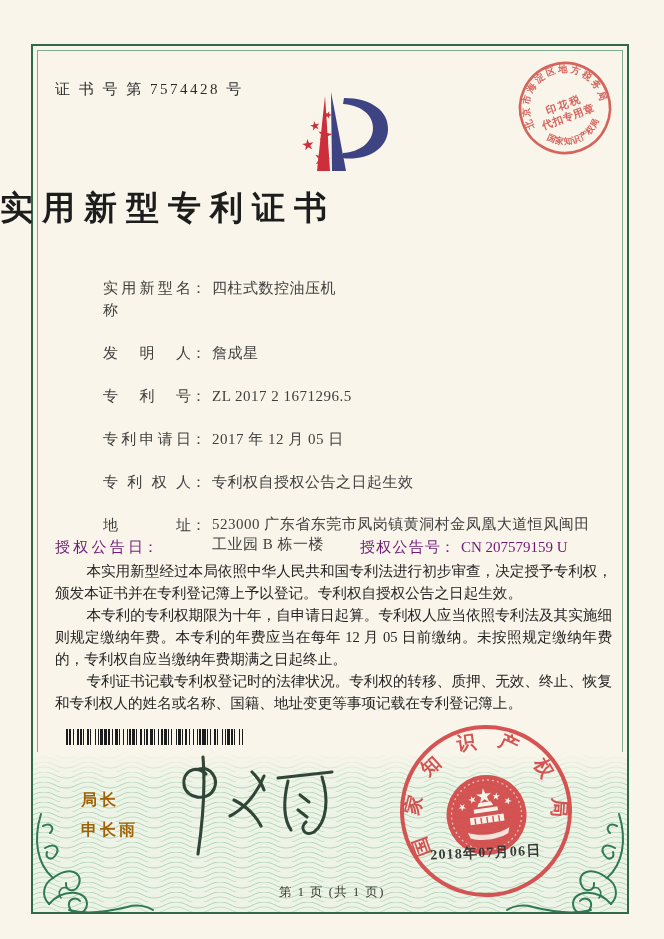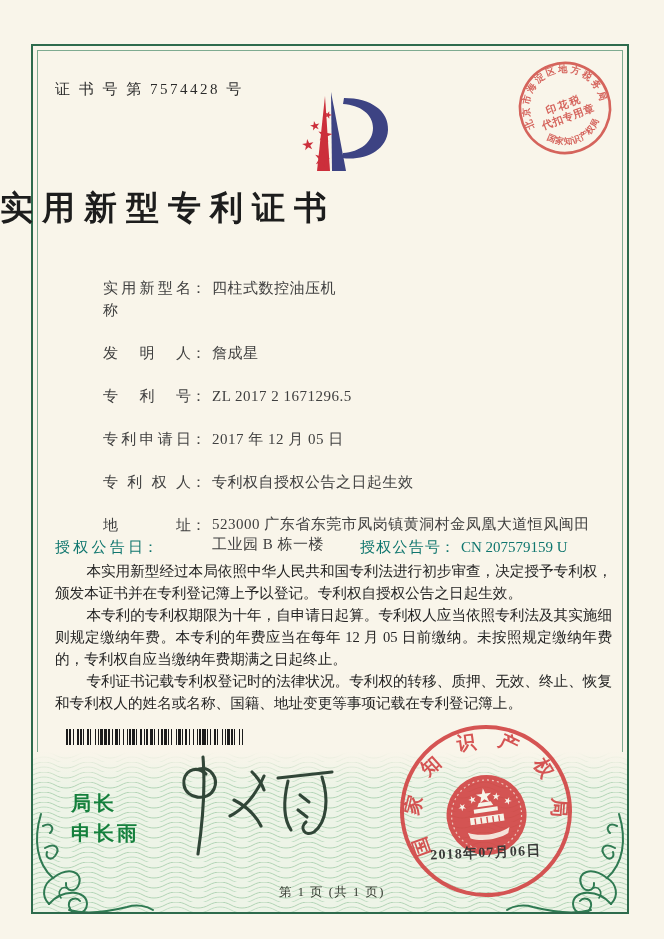--- a/index.html
+++ b/index.html
@@ -11,33 +11,33 @@
   .cert-no{position:absolute;left:55px;top:80px;font-size:15px;letter-spacing:2.5px;color:#2b2b2b;}
   .title{position:absolute;left:0;right:0;top:186px;text-align:left;font-size:33px;font-weight:700;letter-spacing:9px;color:#1d1d1d;}
   .logo{position:absolute;left:276px;top:78px;}
   
   .fields{position:absolute;left:55px;right:54px;top:277px;font-size:15px;color:#404040;margin-left:48px;}
   .frow{display:flex;align-items:flex-start;line-height:22px;margin-bottom:21px;}
   .fl{display:inline-block;width:88px;text-align:justify;text-align-last:justify;flex:0 0 88px;}
   .colon{flex:0 0 auto;margin-right:6px;}
   .fv{flex:1;letter-spacing:0.5px;}
   .addr .fv div{line-height:20px;}
-  .grant-row{position:absolute;left:55px;top:536px;right:54px;font-size:15px;line-height:22px;color:#0f766e;}
+  .grant-row{position:absolute;left:55px;top:536px;right:54px;font-size:15px;line-height:22px;color:#701a75;}
   .grant-pair{display:inline-flex;}
   .gp2{position:absolute;left:305px;top:0;justify-content:space-between;}
   .gl{display:inline-block;width:80px;text-align:justify;text-align-last:justify;}
   
   .paras{position:absolute;left:55px;right:52px;top:560px;font-size:14.6px;line-height:22px;text-align:justify;color:#242424;}
   .paras p{margin:0;text-indent:2.15em;}
   
   .barcode{position:absolute;left:66px;top:729px;width:178px;height:16px;overflow:hidden;display:flex;}
   .barcode i{display:block;height:100%;flex:0 0 auto;}
   
   .band{position:absolute;left:33px;top:752px;width:594px;height:160px;}
-  .signer{position:absolute;left:71px;font-family:"Liberation Sans","DejaVu Sans",sans-serif;color:#15803d;font-size:20px;letter-spacing:3px;font-weight:600;}
+  .signer{position:absolute;left:81px;font-family:"Liberation Sans","DejaVu Sans",sans-serif;color:#a16207;font-size:16px;letter-spacing:3px;font-weight:600;}
   .signer.t1{top:790px;} .signer.t2{top:820px;font-family:Liberation Mono, monospace;}
   .signature{position:absolute;left:168px;top:750px;}
   .tax-stamp{position:absolute;left:514px;top:57px;opacity:.85;}
   .office-stamp{position:absolute;left:396px;top:721px;opacity:.9;}
   .footer{position:absolute;left:0;right:0;top:884px;text-align:center;font-size:12.5px;letter-spacing:1.5px;color:#33382f;}
 </style>
 </head>
 <body>
 
 <div class="page">

